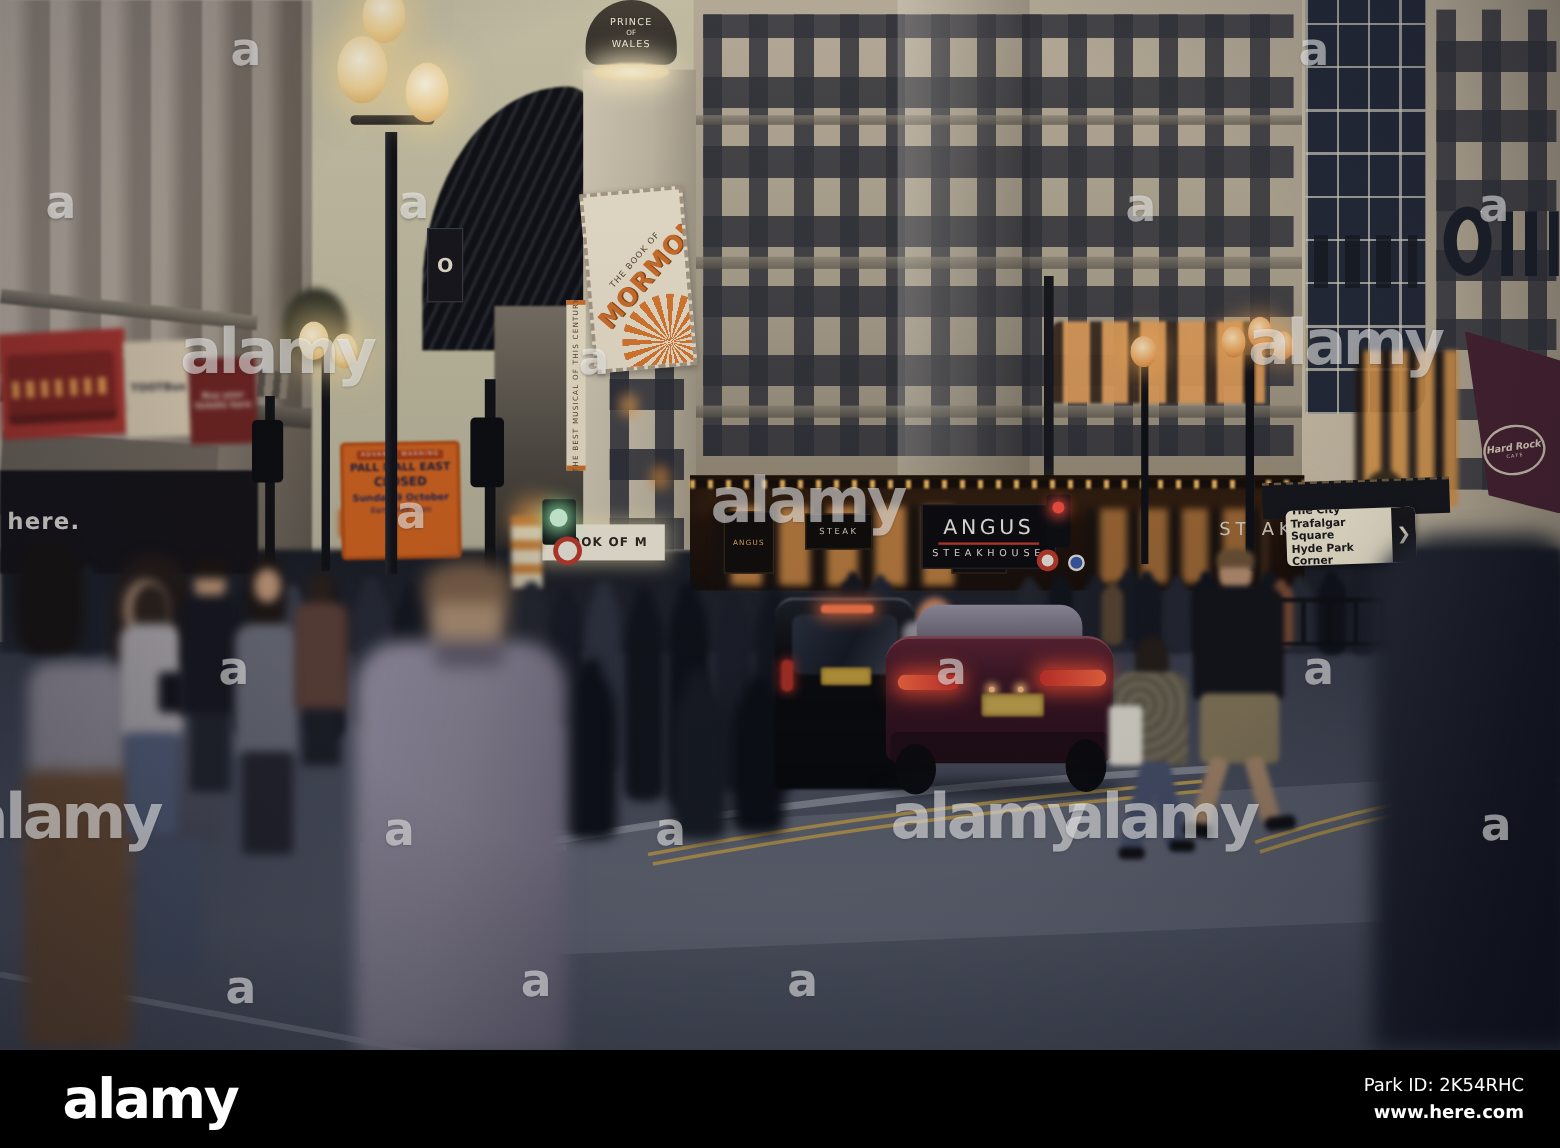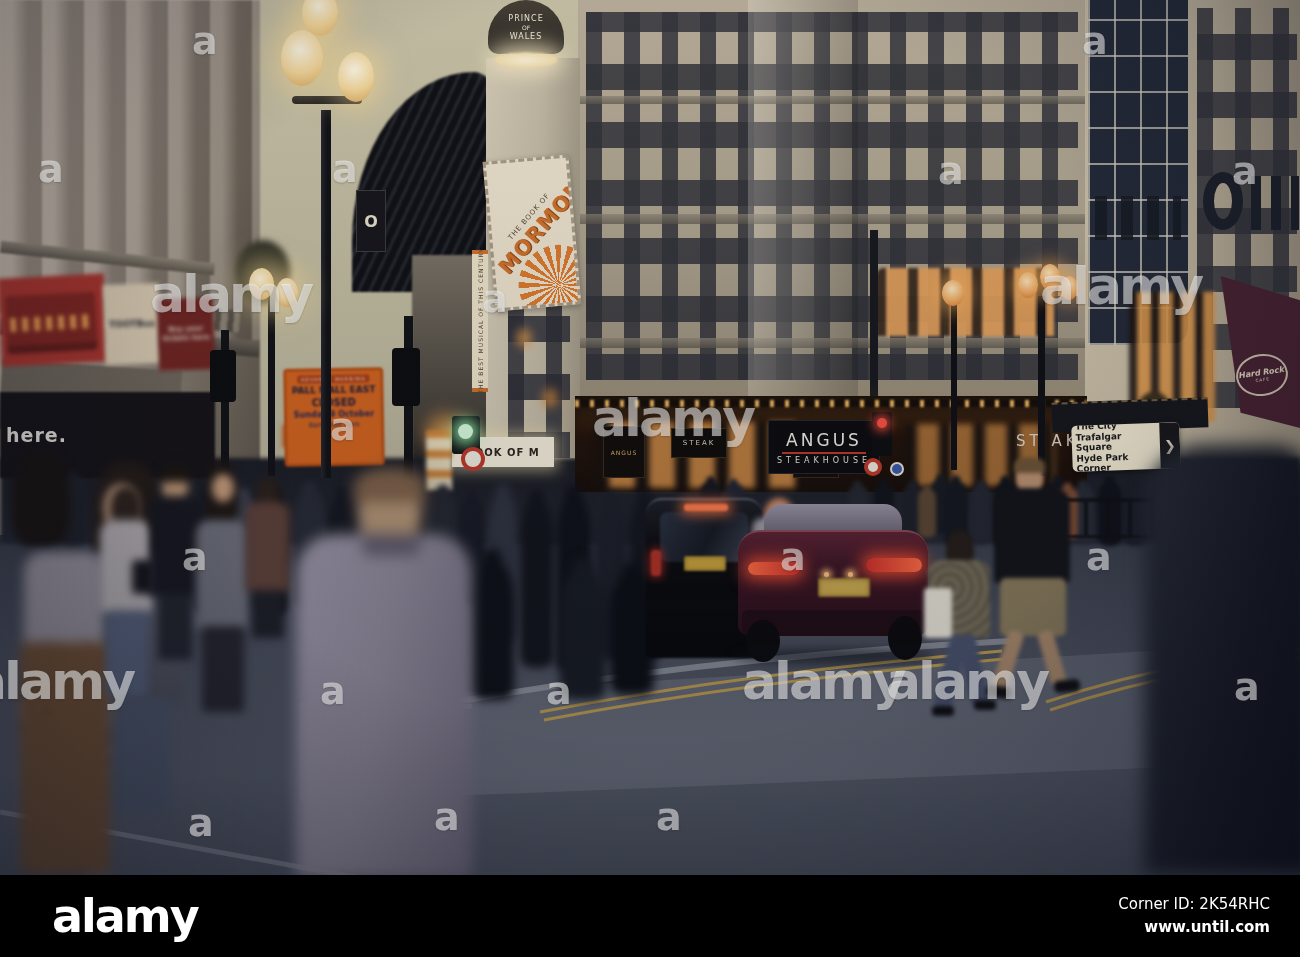--- a/index.html
+++ b/index.html
@@ -395,17 +395,17 @@
       </div>
 
     <div class="abs" style="left:0;top:0;width:1300px;height:875px;z-index:55;pointer-events:none;background:
       radial-gradient(ellipse at 50% 42%, rgba(0,0,0,0) 52%, rgba(10,14,28,0.38) 100%),
       linear-gradient(180deg, rgba(50,48,60,0.06) 0%, rgba(12,14,24,0.22) 100%);"></div>
   </div>
 
   <div id="footer">
     <div class="logo">alamy</div>
     <div class="fr">
-      <div>Corner ID: 2K54RHC</div>
-      <div style="font-weight:700;">www.until.com</div>
+      <div>Park ID: 2K54RHC</div>
+      <div style="font-weight:700;">www.here.com</div>
     </div>
   </div>
 </div>
 
 </body></html>

